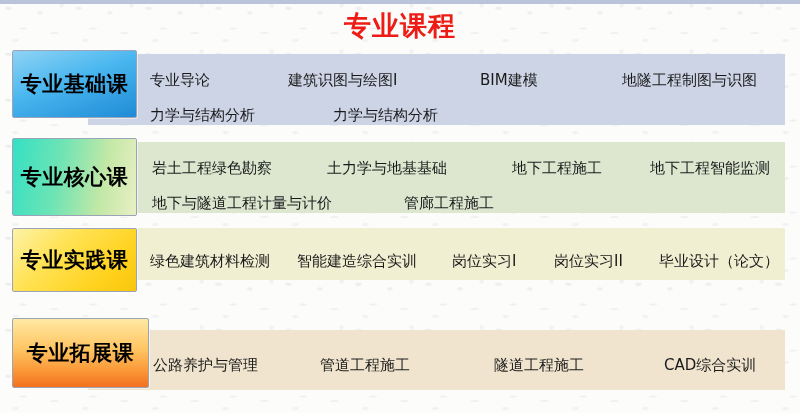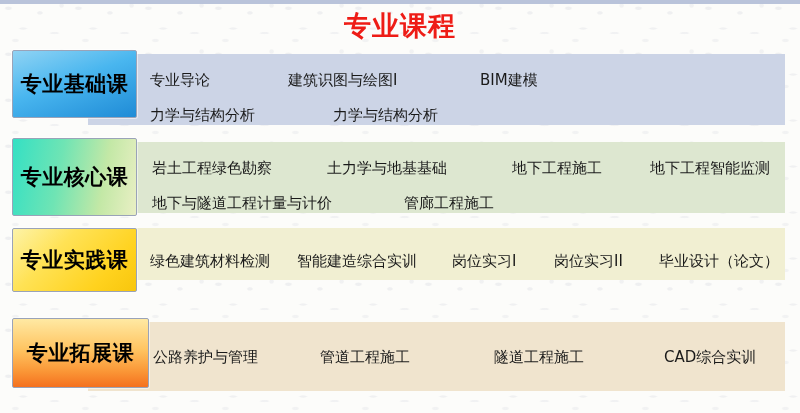--- a/index.html
+++ b/index.html
@@ -129,22 +129,22 @@
   #row3 .badge {
     top: 0;
     width: 125px;
     height: 64px;
     background: linear-gradient(135deg, #fdf3a8 0%, #ffe255 35%, #ffd21e 75%, #f8c60d 100%);
   }
 
   
   #row4 { top: 318px; height: 72px; }
   #row4 .panel {
-    top: 4px;
-    height: 69px;
+    top: 12px;
+    height: 60px;
     background: #f0e4ce;
   }
   #row4 .badge {
     top: 0;
     width: 137px;
     height: 70px;
     background: linear-gradient(180deg, #ffe9a3 0%, #ffc461 45%, #fa9535 78%, #f4701f 100%);
   }
 </style>
 </head>
@@ -154,20 +154,21 @@
 
   <div class="top-strip"></div>
 
   <div class="title">专业课程</div>
 
   <div class="row" id="row1">
     <div class="panel">
       <div class="course" style="left:62px;top:17px;">专业导论</div>
       <div class="course" style="left:200px;top:17px;">建筑识图与绘图I</div>
       <div class="course" style="left:392px;top:17px;">BIM建模</div>
+      <div class="course" style="left:534px;top:17px;">地隧工程制图与识图</div>
       <div class="course" style="left:62px;top:52px;">力学与结构分析</div>
       <div class="course" style="left:245px;top:52px;">力学与结构分析</div>
     </div>
     <div class="badge">
       <span class="badge-label">专业基础课</span>
     </div>
   </div>
 
   <div class="row" id="row2">
     <div class="panel">

